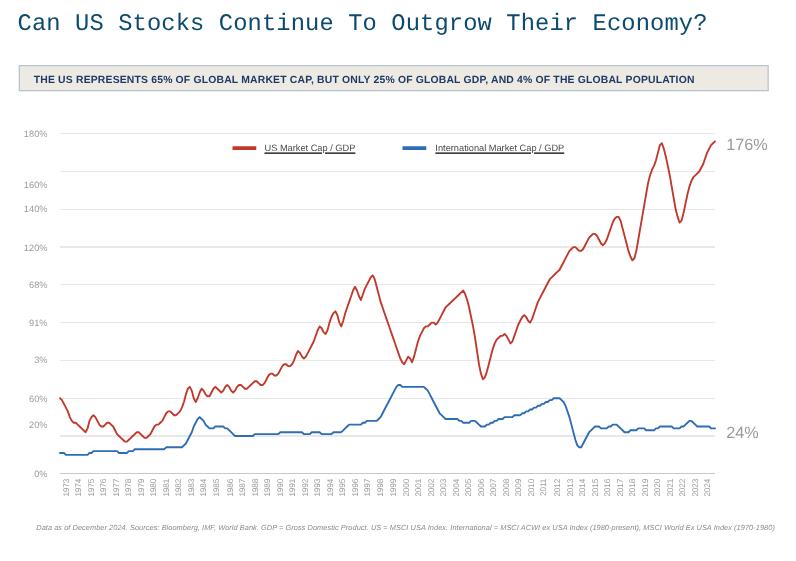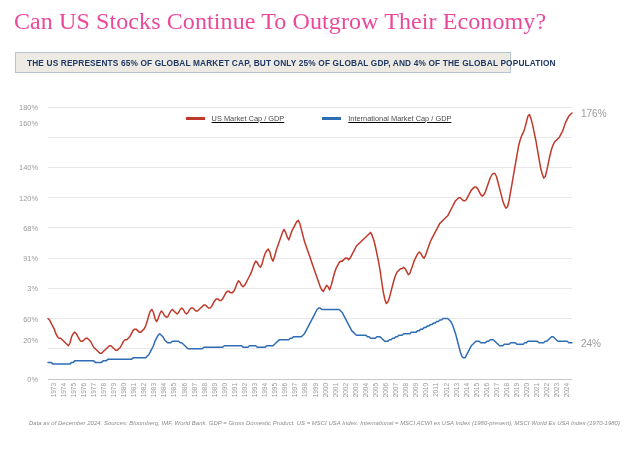--- a/index.html
+++ b/index.html
@@ -11,31 +11,31 @@
     width: 637px;
     height: 449px;
     font-family: "Liberation Sans", sans-serif;
     overflow: hidden;
     position: relative;
   }
   #page-title {
     position: absolute;
     left: 14px;
     top: 8px;
-    font-family: Liberation Serif, serif;
-    font-size: 24px;
-    color: #ec4899;
+    font-family: Liberation Mono, monospace;
+    font-size: 19px;
+    color: #0c4a6e;
     letter-spacing: 0.1px;
     white-space: nowrap;
   }
   #subtitle-banner {
     position: absolute;
     left: 15px;
     top: 52px;
-    width: 496px;
+    width: 600px;
     height: 21px;
     box-sizing: border-box;
     background: #EDEAE3;
     border: 1px solid #B9C4D2;
     display: flex;
     align-items: center;
   }
   #subtitle-text {
     padding-left: 11px;
     font-size: 8.3px;
@@ -90,21 +90,21 @@
     font-size: 6.6px;
     color: #9B9B9B;
     writing-mode: vertical-rl;
     transform: rotate(180deg);
     transform-origin: center;
     white-space: nowrap;
     letter-spacing: -0.1px;
   }
   .end-label {
     position: absolute;
-    font-size: 10px;
+    font-size: 13px;
     color: #9B9B9B;
     white-space: nowrap;
   }
   #footnote {
     position: absolute;
     left: 29px;
     top: 420px;
     font-size: 5.9px;
     font-style: italic;
     color: #8A8A8A;
@@ -149,21 +149,21 @@
     </div>
   <div id="y-axis">
       <div class="y-tick-label" style="left: 8px; top: 291px;">0%</div>
       <div class="y-tick-label" style="left: 8px; top: 252px;">20%</div>
       <div class="y-tick-label" style="left: 8px; top: 230.556px;">60%</div>
       <div class="y-tick-label" style="left: 8px; top: 200.333px;">3%</div>
       <div class="y-tick-label" style="left: 8px; top: 170.111px;">91%</div>
       <div class="y-tick-label" style="left: 8px; top: 139.889px;">68%</div>
       <div class="y-tick-label" style="left: 8px; top: 109.667px;">120%</div>
       <div class="y-tick-label" style="left: 8px; top: 79.4444px;">140%</div>
-      <div class="y-tick-label" style="left: 8px; top: 35px;">160%</div>
+      <div class="y-tick-label" style="left: 8px; top: 60px;">160%</div>
       <div class="y-tick-label" style="left: 8px; top: 19px;">180%</div>
     </div>
   <div id="x-axis">
       <div class="x-tick-label" style="left: 49.5385px; top: 295px;">1973</div>
       <div class="x-tick-label" style="left: 59.6154px; top: 295px;">1974</div>
       <div class="x-tick-label" style="left: 69.6923px; top: 295px;">1975</div>
       <div class="x-tick-label" style="left: 79.7692px; top: 295px;">1976</div>
       <div class="x-tick-label" style="left: 89.8462px; top: 295px;">1977</div>
       <div class="x-tick-label" style="left: 99.9231px; top: 295px;">1978</div>
       <div class="x-tick-label" style="left: 110px; top: 295px;">1979</div>

